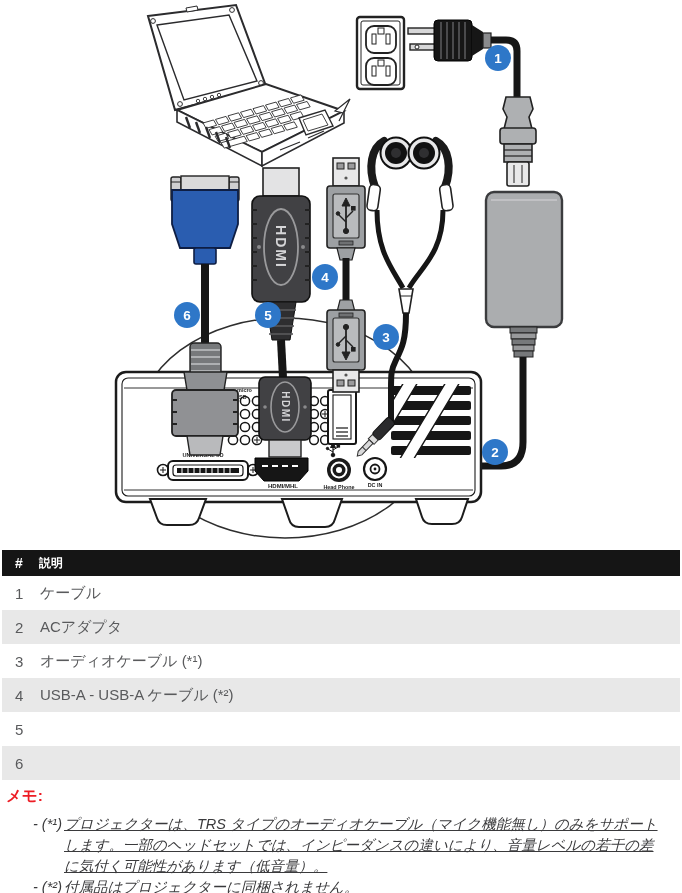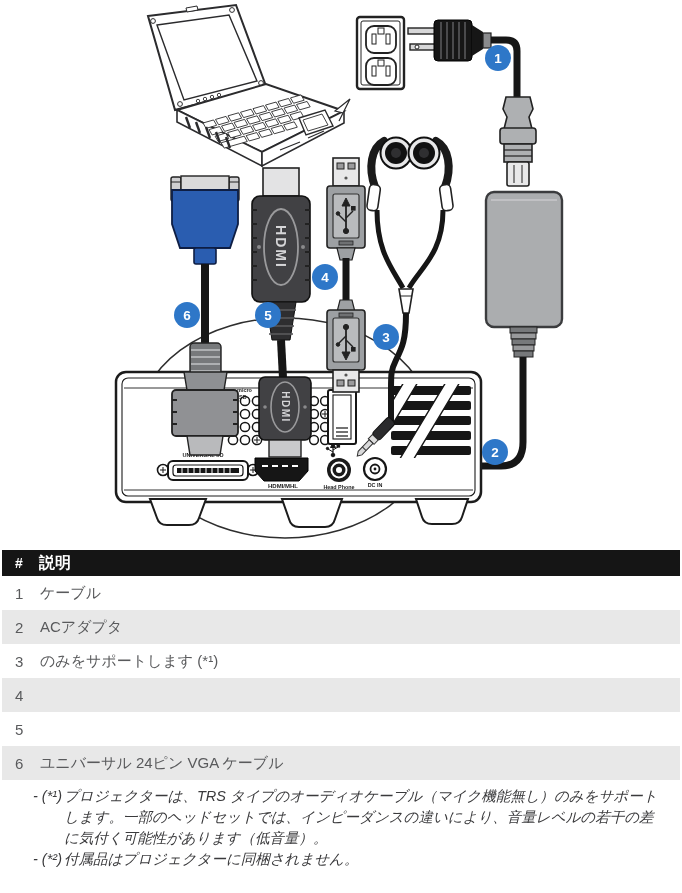--- a/index.html
+++ b/index.html
@@ -5,32 +5,32 @@
   html,body{margin:0;padding:0;background:#fff;}
   .page{position:relative;width:682px;height:893px;background:#fff;overflow:hidden;
         font-family:"Liberation Sans",sans-serif;color:#3c3c3e;}
   .diagram{position:absolute;top:0;left:0;width:682px;height:548px;}
   .diagram svg{display:block;}
 
   
   .tbl{position:absolute;top:550px;left:2px;width:678px;}
   .tbl-head{display:flex;align-items:center;height:26px;background:#151515;color:#fff;font-weight:bold;}
   .tbl-head .c-num{width:24px;padding-left:13px;font-size:14px;}
-  .tbl-head .c-desc{font-size:16px;}
+  .tbl-head .c-desc{font-size:12px;}
   .tbl-row{display:flex;align-items:center;height:34px;color:#595a5c;font-size:15px;}
   .tbl-row.alt{background:#e8e8e8;}
   .tbl-row .c-num{width:24px;padding-left:13px;}
   .tbl-row .c-desc{padding-left:1px;}
 
   
   .notes{position:absolute;top:786px;left:6px;width:668px;}
   .notes-title{color:#ed1c24;font-weight:bold;font-size:15.5px;margin:0 0 7px 0;}
   .note-item{display:flex;font-style:italic;color:#3a3a3c;font-size:14.5px;line-height:21px;margin-left:27px;}
   .note-marker{flex:0 0 31px;}
-  .note-text{flex:1;max-width:600px;}
+  .note-text{flex:1;max-width:600px;text-decoration:underline;}
 </style>
 </head>
 <body>
 
 <div class="page">
 
   <div class="diagram">
   <svg width="682" height="548" viewBox="0 0 682 548" xmlns="http://www.w3.org/2000/svg">
 
     <g stroke="#2b2b2d" fill="#fff">
@@ -480,35 +480,36 @@
     <div class="tbl-row">
       <div class="c-num">1</div>
       <div class="c-desc">ケーブル</div>
     </div>
     <div class="tbl-row alt">
       <div class="c-num">2</div>
       <div class="c-desc">ACアダプタ</div>
     </div>
     <div class="tbl-row">
       <div class="c-num">3</div>
-      <div class="c-desc">のみをサポートします (*¹)</div>
+      <div class="c-desc">オーディオケーブル (*¹)</div>
     </div>
     <div class="tbl-row alt">
       <div class="c-num">4</div>
+      <div class="c-desc">USB-A - USB-A ケーブル (*²)</div>
     </div>
     <div class="tbl-row">
       <div class="c-num">5</div>
     </div>
     <div class="tbl-row alt">
       <div class="c-num">6</div>
-      <div class="c-desc">ユニバーサル 24ピン VGA ケーブル</div>
     </div>
   </div>
 
   <div class="notes">
+    <p class="notes-title">メモ:</p>
     <div class="note-item">
       <span class="note-marker">- (*¹)</span>
       <span class="note-text">プロジェクターは、TRS タイプのオーディオケーブル（マイク機能無し）のみをサポートします。一部のヘッドセットでは、インピーダンスの違いにより、音量レベルの若干の差に気付く可能性があります（低音量）。</span>
     </div>
     <div class="note-item">
       <span class="note-marker">- (*²)</span>
       <span class="note-text">付属品はプロジェクターに同梱されません。</span>
     </div>
   </div>
 

